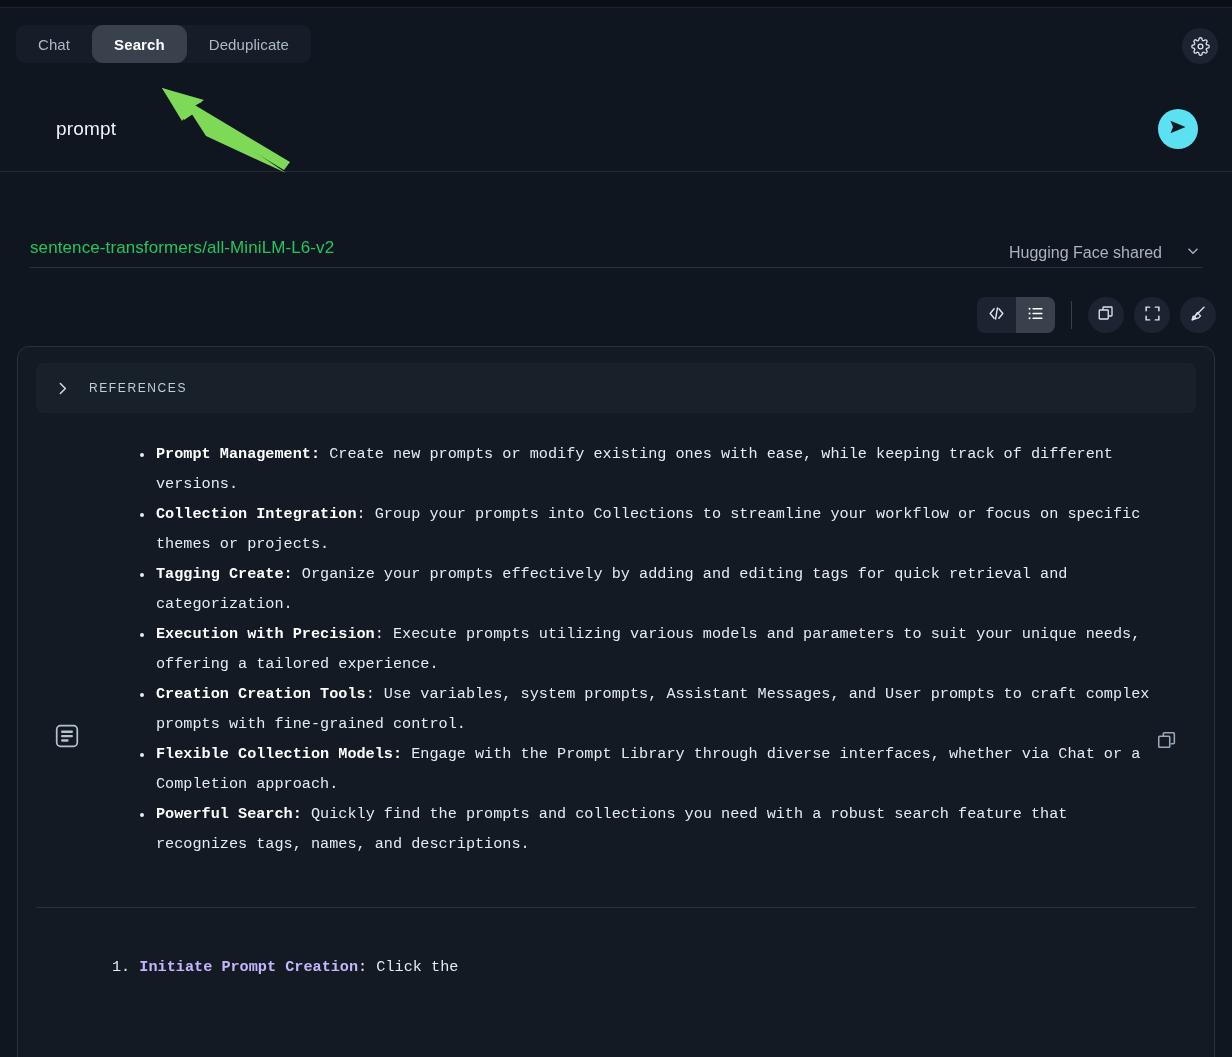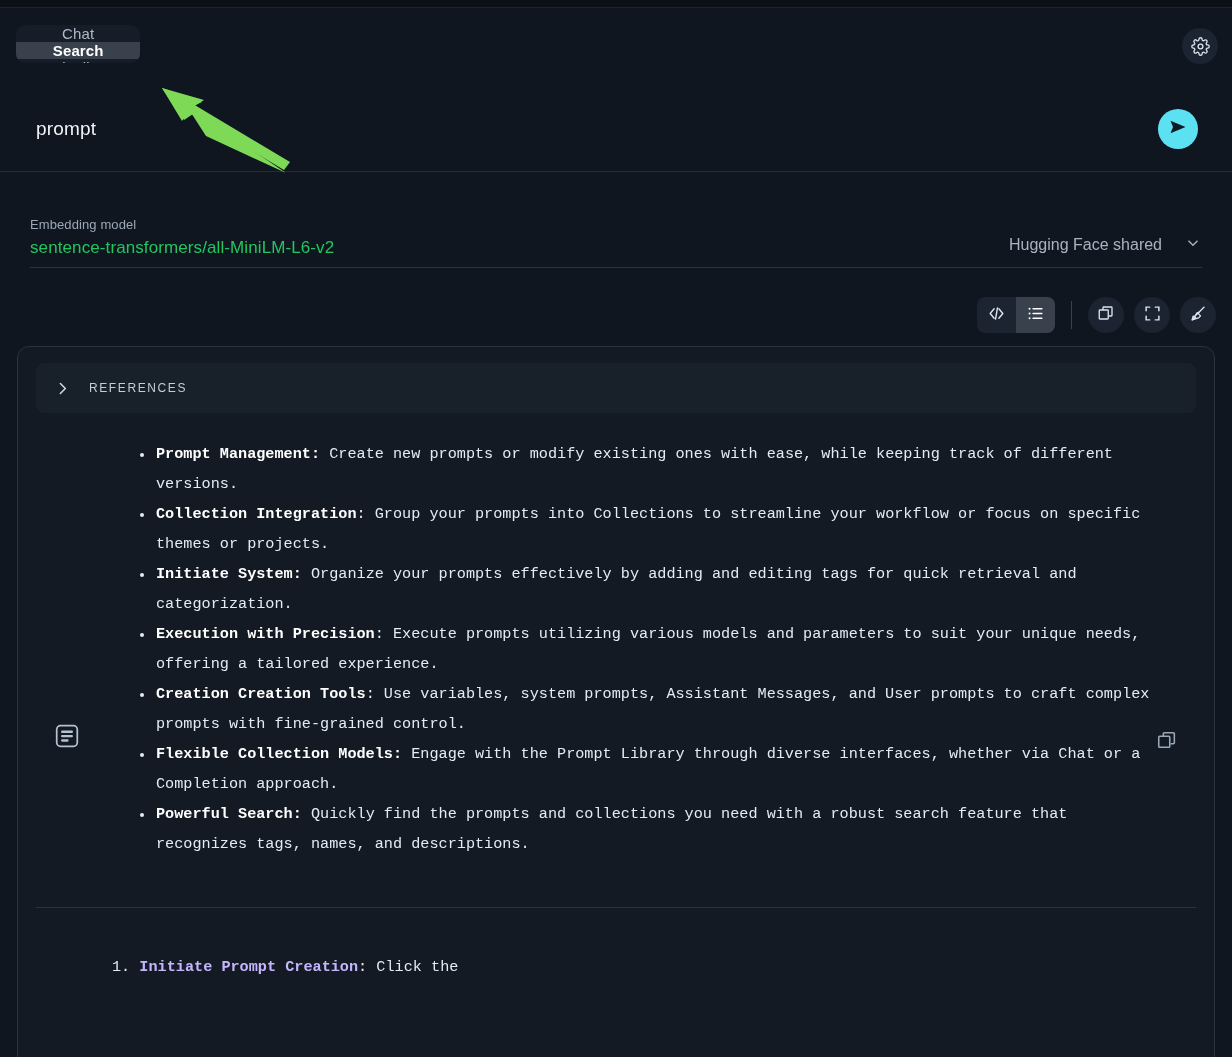--- a/index.html
+++ b/index.html
@@ -30,56 +30,56 @@
     display: flex; align-items: center;
     padding: 0 16px;
   }
   .tabs {
     display: flex;
     background: #161d28;
     border-radius: 9px;
     padding: 0;
     overflow: hidden;
     height: 38px;
-    flex-direction: column;
   }
   .tab {
     display: flex; align-items: center; justify-content: center;
     padding: 0 22px;
     height: 38px;
     font-size: 15px;
     color: #aeb9c7;
     cursor: pointer;
     user-select: none;
     background: transparent;
     border: none;
     font-family: "Liberation Sans", sans-serif;
     letter-spacing: .1px;
   }
   .tab.active {
     background: #39414d;
     color: #ffffff;
     font-weight: bold;
+    border-radius: 11px;
   }
   .gear-btn {
     position: absolute; right: 14px; top: 20px;
     width: 36px; height: 36px;
     border-radius: 50%;
     background: #1b2430;
     display: flex; align-items: center; justify-content: center;
     cursor: pointer;
   }
   .gear-btn svg { display: block; }
 
   
   .query-row {
     position: absolute; top: 86px; left: 0; right: 0; height: 86px;
     border-bottom: 1px solid #222c38;
     display: flex; align-items: center;
-    padding: 0 16px 0 36px;
+    padding: 0 16px 0 56px;
   }
   .query-text {
     font-size: 19px;
     color: #f0f4f8;
     flex: 1;
     letter-spacing: .2px;
   }
   .send-btn {
     width: 40px; height: 40px; border-radius: 50%;
     background: #5ce1f2;
@@ -99,21 +99,21 @@
   .embed-label {
     font-size: 13px; color: #9aa7b6; margin-bottom: 6px;
     letter-spacing: .1px;
   }
   .embed-value {
     font-size: 17px; color: #22c55e; letter-spacing: .1px;
     padding-bottom: 10px;
   }
   .embed-right {
     display: flex; align-items: center; gap: 22px;
-    padding-bottom: 12px; padding-right: 14px; margin-top: 26px;
+    padding-bottom: 4px; padding-right: 14px; margin-top: 26px;
   }
   .embed-source { font-size: 16px; color: #a8b4c2; }
   .embed-underline {
     position: absolute; left: 30px; right: 30px; bottom: 0;
     height: 1px; background: #2a3441;
   }
 
   
   .toolbar {
     position: absolute; top: 297px; right: 16px;
@@ -246,21 +246,20 @@
     <span>
       <svg width="20" height="20" viewBox="0 0 24 24">
         <path d="M3 4.5 L21 12 L3 19.5 L6 12 Z" fill="#0f1a24"></path>
       </svg>
     </span>
   </div>
 </div>
 
 <div class="embed-row">
   <div class="embed-left">
-    <div class="embed-label">Embedding model</div>
     <div class="embed-value">sentence-transformers/all-MiniLM-L6-v2</div>
   </div>
   <div class="embed-right">
     <div class="embed-source">Hugging Face shared</div>
     <span>
       <svg width="18" height="18" viewBox="0 0 24 24" fill="none" stroke="#a8b4c2" stroke-width="1.8">
         <polyline points="6 9 12 15 18 9"></polyline>
       </svg>
     </span>
   </div>
@@ -346,21 +345,21 @@
     <span class="msg-copy">
       <svg width="22" height="22" viewBox="0 0 24 24" fill="none" stroke="#9aa9ba" stroke-width="1.7">
         <rect x="3" y="8" width="12" height="12" rx="1"></rect>
         <path d="M8 8V5a1 1 0 0 1 1-1h10a1 1 0 0 1 1 1v10a1 1 0 0 1-1 1h-3"></path>
       </svg>
     </span>
 
     <ul class="feature-list">
       <li><b>Prompt Management:</b><span> Create new prompts or modify existing ones with ease, while keeping track of different versions.</span></li>
       <li><b>Collection Integration</b><span>: Group your prompts into Collections to streamline your workflow or focus on specific themes or projects.</span></li>
-      <li><b>Initiate System:</b><span> Organize your prompts effectively by adding and editing tags for quick retrieval and categorization.</span></li>
+      <li><b>Tagging Create:</b><span> Organize your prompts effectively by adding and editing tags for quick retrieval and categorization.</span></li>
       <li><b>Execution with Precision</b><span>: Execute prompts utilizing various models and parameters to suit your unique needs, offering a tailored experience.</span></li>
       <li><b>Creation Creation Tools</b><span>: Use variables, system prompts, Assistant Messages, and User prompts to craft complex prompts with fine-grained control.</span></li>
       <li><b>Flexible Collection Models:</b><span> Engage with the Prompt Library through diverse interfaces, whether via Chat or a Completion approach.</span></li>
       <li><b>Powerful Search:</b><span> Quickly find the prompts and collections you need with a robust search feature that recognizes tags, names, and descriptions.</span></li>
     </ul>
 
   </div>
 
   <div class="sep"></div>
 

